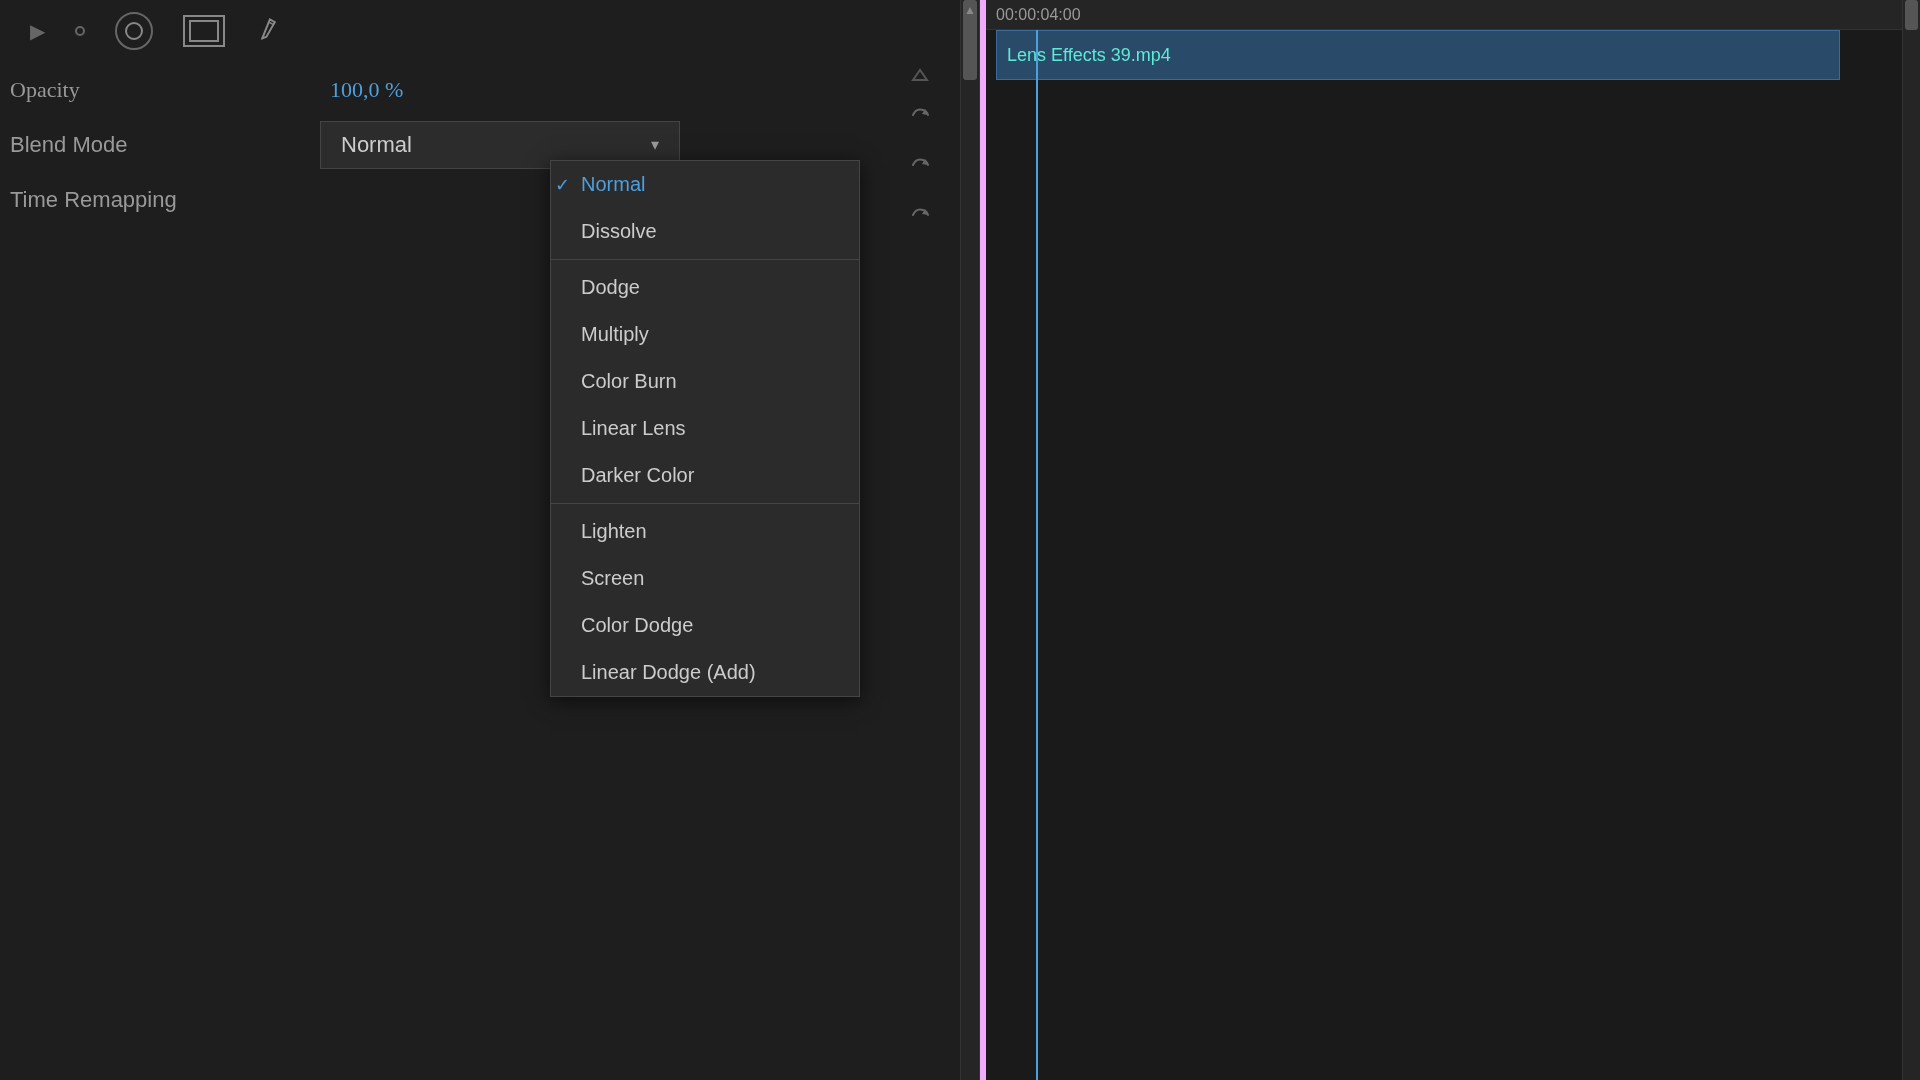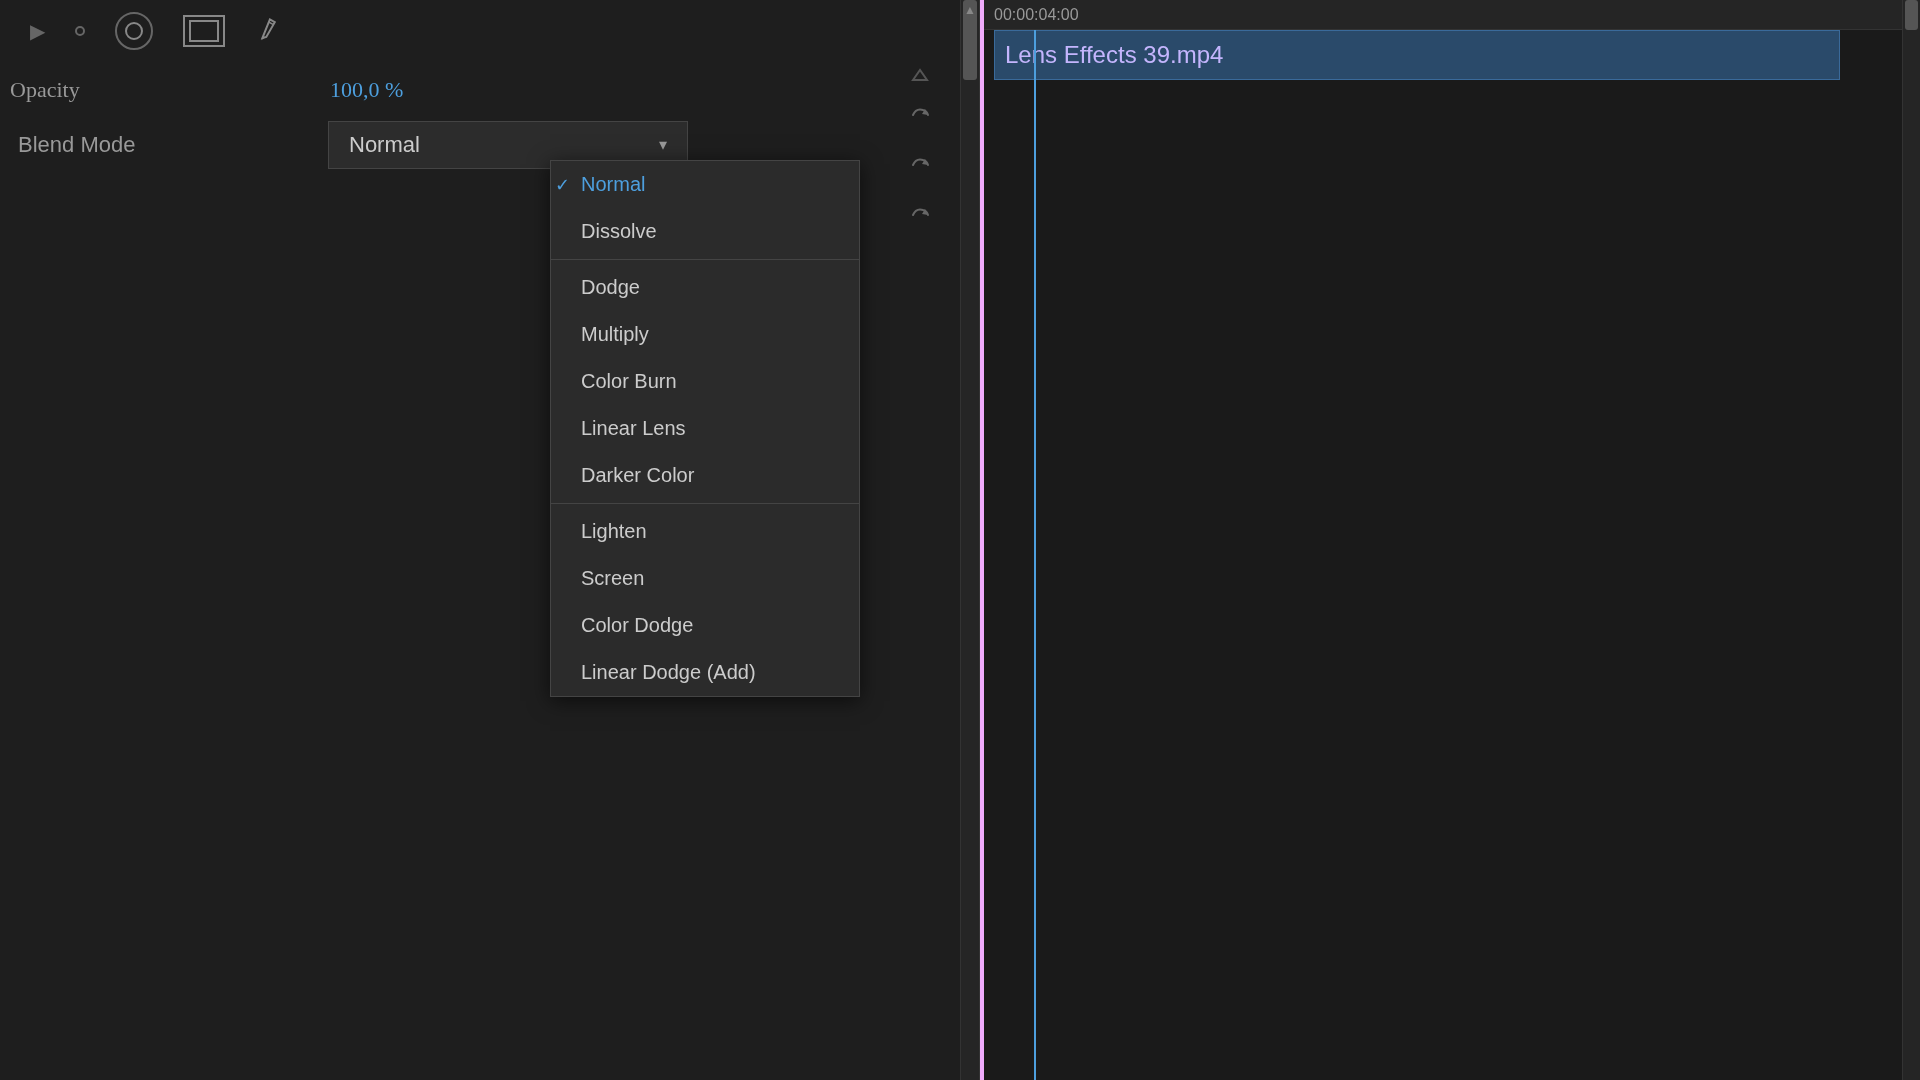--- a/index.html
+++ b/index.html
@@ -132,21 +132,21 @@
       font-size: 18px;
       cursor: pointer;
     }
 
     
     .right-panel {
       flex: 1;
       height: 100%;
       background: #1a1a1a;
       position: relative;
-      border-left: 4px solid #f0abfc;
+      border-left: 6px solid #f0abfc;
     }
 
     .timeline-header {
       display: flex;
       align-items: center;
       height: 30px;
       background: #252525;
       border-bottom: 1px solid #333;
       padding: 0 10px;
       gap: 20px;
@@ -165,22 +165,22 @@
       height: 50px;
       background: #2a4a6a;
       border: 1px solid #3a6a9a;
       display: flex;
       align-items: center;
       padding: 0 10px;
       cursor: pointer;
     }
 
     .clip-label {
-      color: #c4b5fd;
-      font-size: 24px;
+      color: #5eead4;
+      font-size: 18px;
     }
 
     
     .scroll-handle {
       position: absolute;
       right: 0;
       top: 0;
       width: 18px;
       height: 100%;
       background: #252525;
@@ -205,21 +205,21 @@
       bottom: 0;
       width: 2px;
       background: #4d9fde;
     }
 
     
     .blend-mode-row {
       display: flex;
       align-items: center;
       height: 55px;
-      padding: 0 18px;
+      padding: 0 10px;
       position: relative;
     }
 
     .time-remap-row {
       display: flex;
       align-items: center;
       height: 55px;
       padding: 0 10px;
       position: relative;
     }
@@ -316,20 +316,23 @@
     </div>
 
     <div class="blend-mode-row">
       <div class="property-label">Blend Mode</div>
       <div class="blend-mode-trigger">
         <span class="trigger-label">Normal</span>
         <span class="chevron">▾</span>
       </div>
     </div>
 
+    <div class="time-remap-row">
+      <div class="property-label">Time Remapping</div>
+    </div>
 
     <div class="dropdown-overlay">
 
       <div class="dropdown-item selected">
         <span class="check-icon">✓</span>
         <span class="item-label">Normal</span>
       </div>
 
       <div class="dropdown-item">
         <span class="item-label">Dissolve</span>

